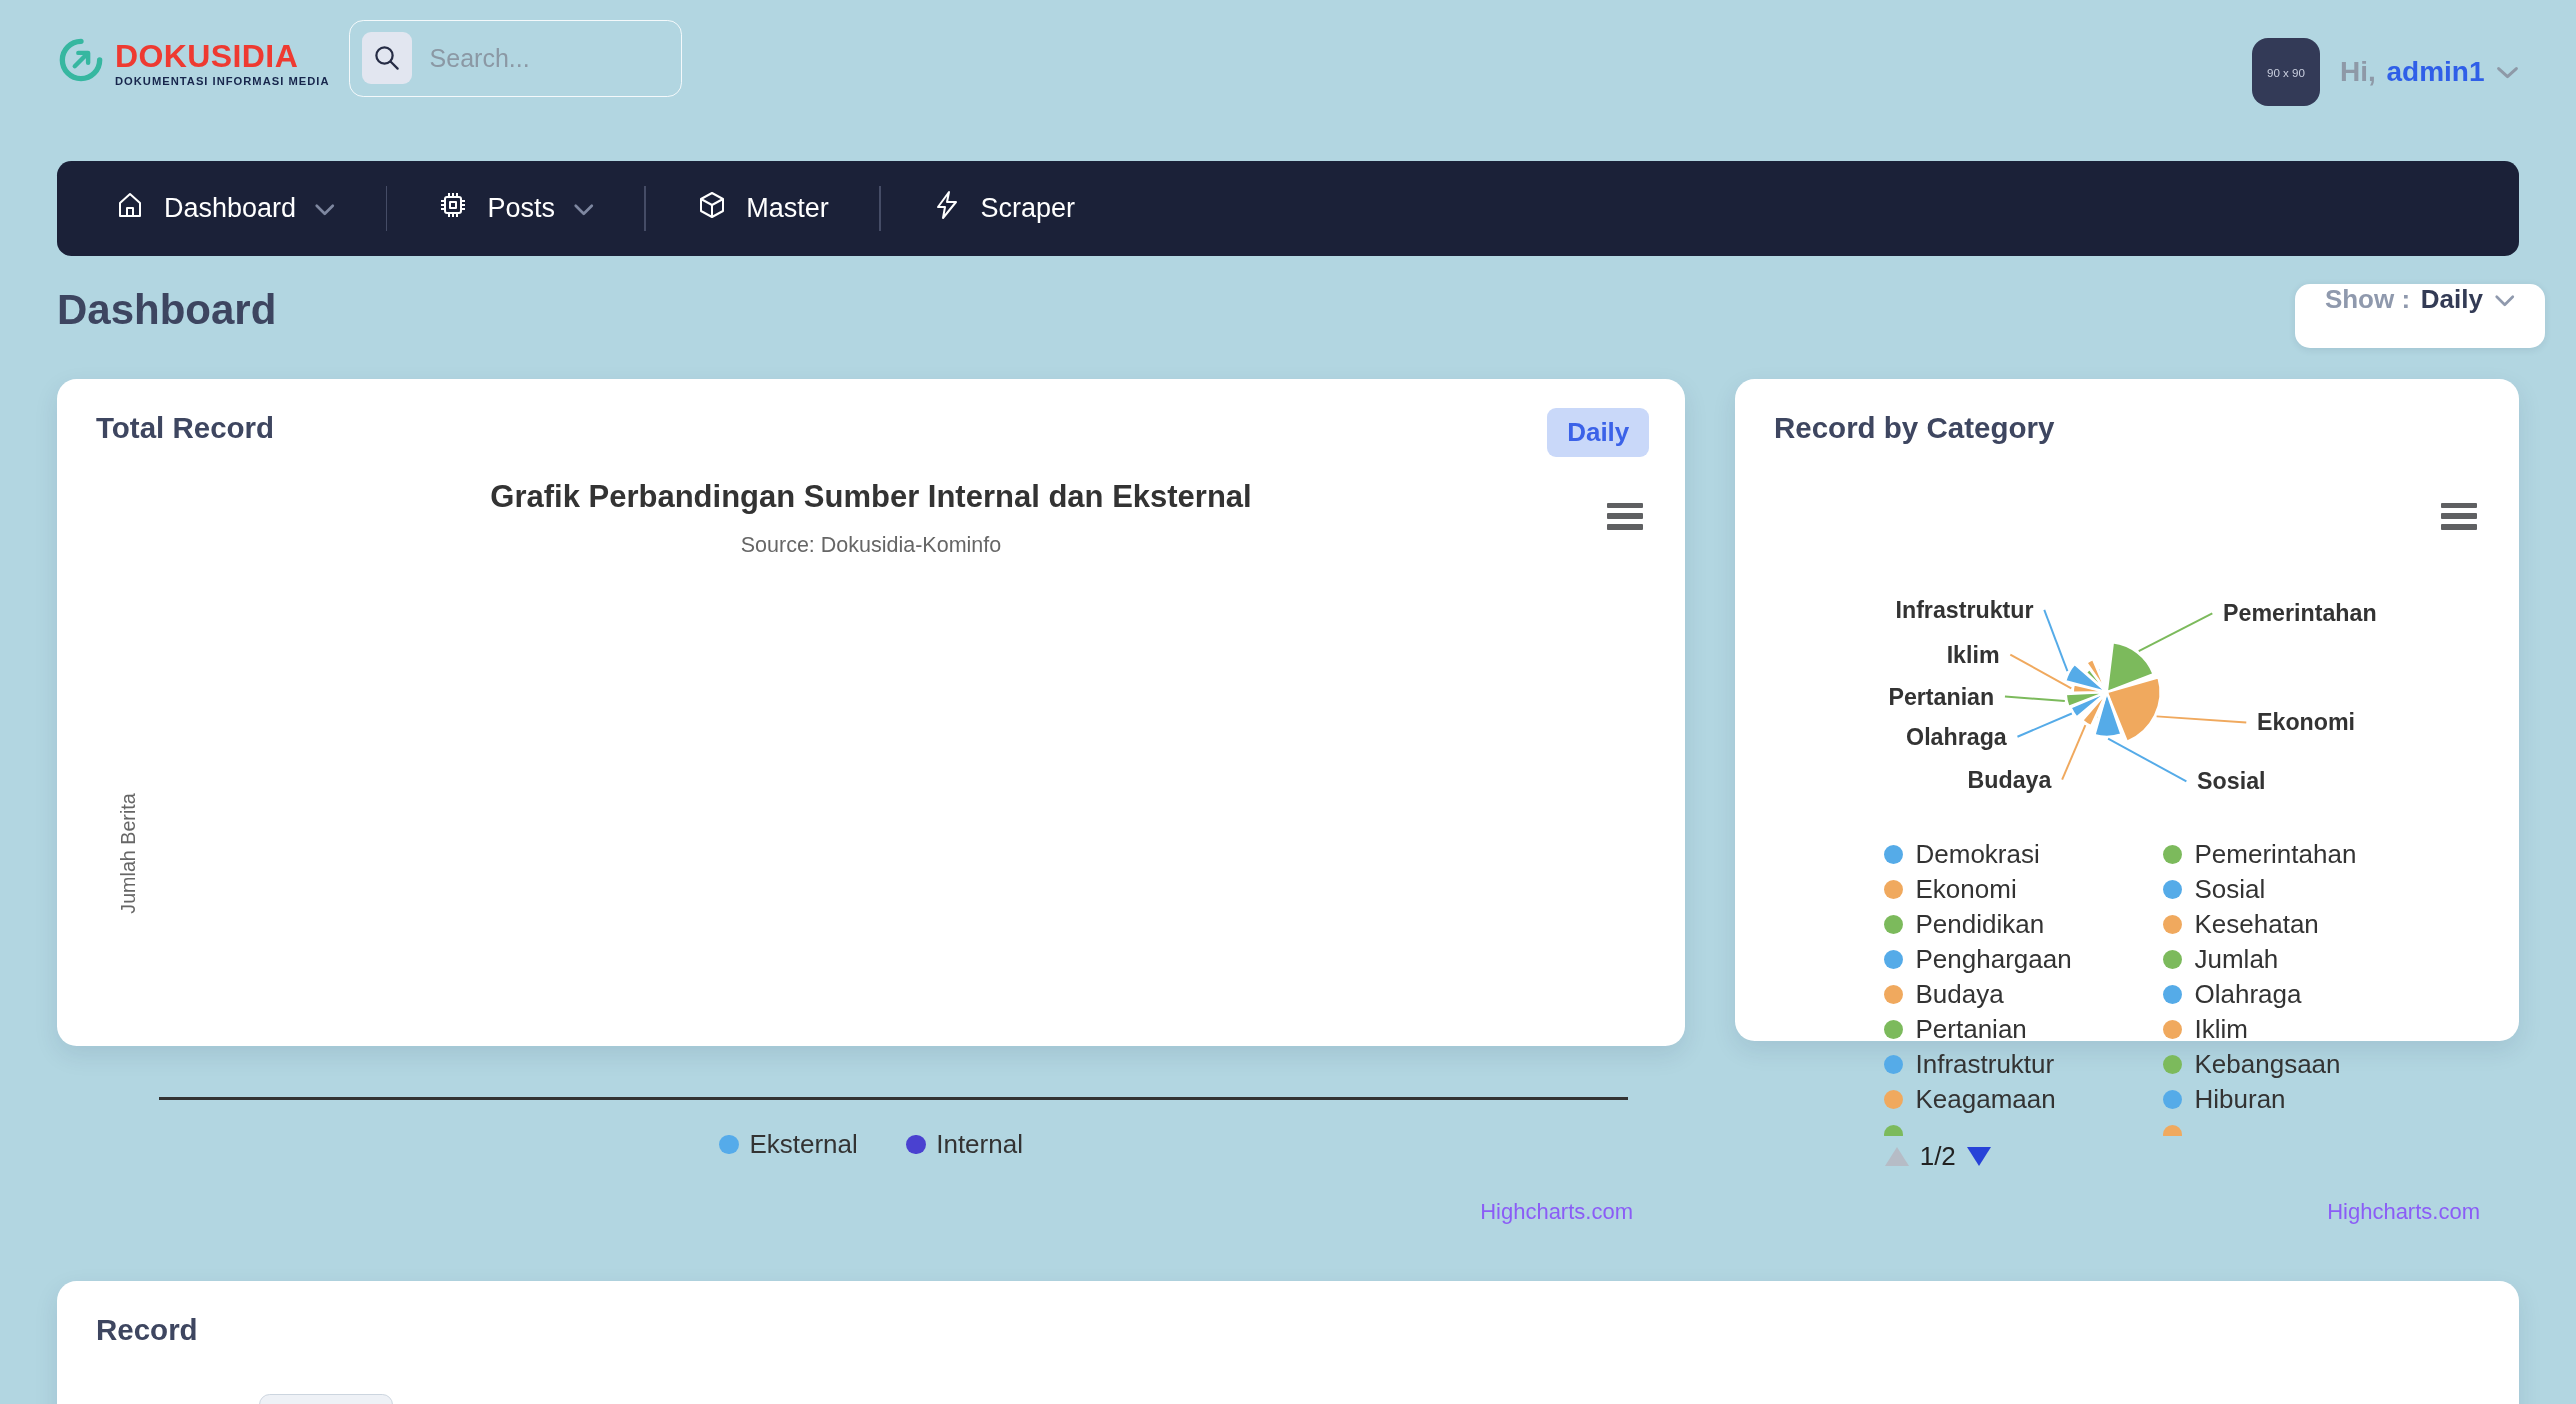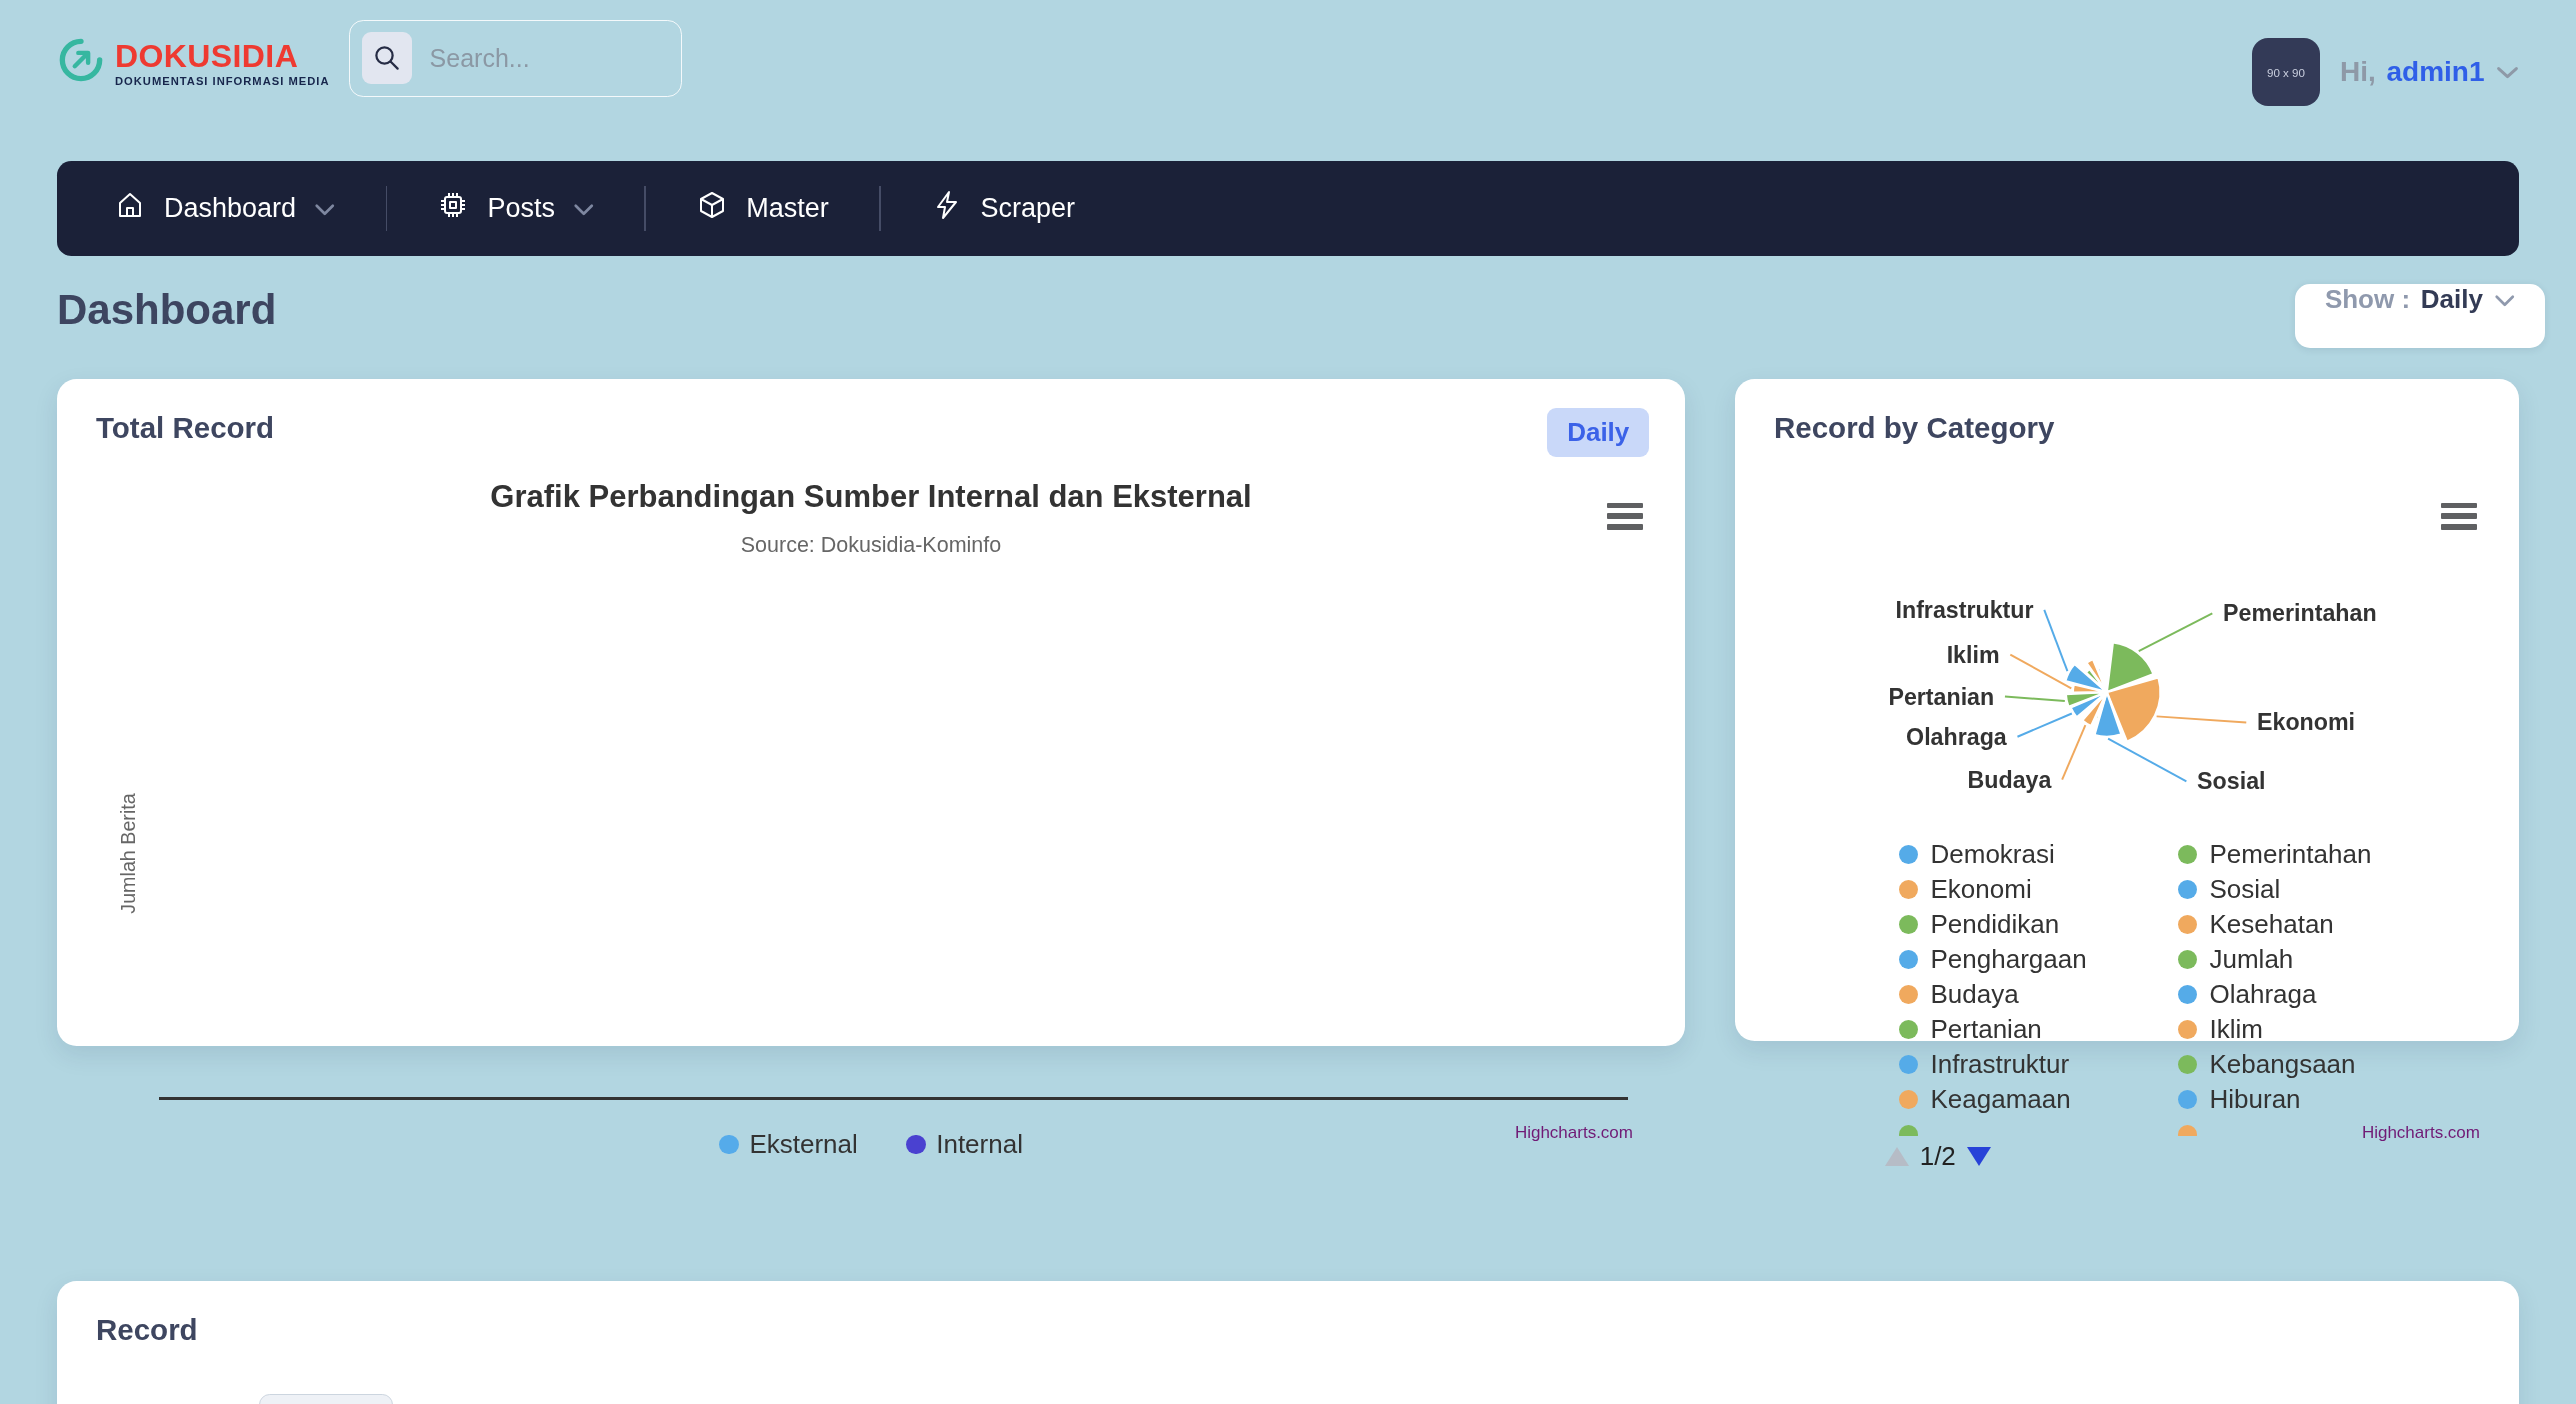--- a/index.html
+++ b/index.html
@@ -47,24 +47,24 @@
   .chart-title{position:absolute;left:0;right:0;top:100px;text-align:center;font-size:31px;font-weight:bold;color:#333}
   .chart-sub{position:absolute;left:0;right:0;top:154px;text-align:center;font-size:21.5px;color:#666}
   .burger{position:absolute;right:38px;top:120px;display:flex;flex-direction:column;gap:5.4px;cursor:pointer;padding:3.6px}
   .burger i{display:block;width:36px;height:5.4px;background:#5f6062;border-radius:0.9px}
   .ylabel{position:absolute;left:-63px;top:463px;width:268px;text-align:center;transform:rotate(-90deg);
     font-size:19.7px;color:#666}
   .xaxis{position:absolute;left:102px;width:1469px;top:718px;height:2.7px;background:#333}
   .tr-legend{position:absolute;left:0;right:0;top:750px;display:flex;justify-content:center;gap:48px}
   .tr-legend .li{display:flex;align-items:center;gap:10.7px;font-size:26px;color:#333;cursor:pointer}
   .tr-legend .dot,.cat-dot{width:19.7px;height:19.7px;border-radius:50%;flex:none}
-  .credit{position:absolute;right:52px;top:744px;font-size:17px;color:#701a75}
+  .credit{position:absolute;right:52px;top:820px;font-size:22px;color:#8b5cf6}
   
   #pie-svg{position:absolute;left:39px;top:179px}
-  .cat-legend{position:absolute;left:164px;top:458px;width:590px;height:299px;overflow:hidden;display:flex}
+  .cat-legend{position:absolute;left:149px;top:458px;width:590px;height:299px;overflow:hidden;display:flex}
   .cat-col{width:279px;flex:none}
   .cat-item{height:35px;display:flex;align-items:center;gap:12.5px;font-size:26px;color:#333;cursor:pointer}
   .cat-dot{width:19px;height:19px}
   .cat-pager{position:absolute;left:150px;top:762px;display:flex;align-items:center;gap:10.7px;font-size:26px;color:#222}
   .tri-up{width:0;height:0;border-left:12.5px solid transparent;border-right:12.5px solid transparent;border-bottom:19.7px solid #b6bcc6;cursor:default}
   .tri-down{width:0;height:0;border-left:12.5px solid transparent;border-right:12.5px solid transparent;border-top:19.7px solid #2742d8;cursor:pointer}
   
   .partial-btn{position:absolute;left:202px;top:113px;width:132px;height:54px;border-radius:10.7px;
     background:#eef1f6;border:1.8px solid #ccd5df}
 </style>

